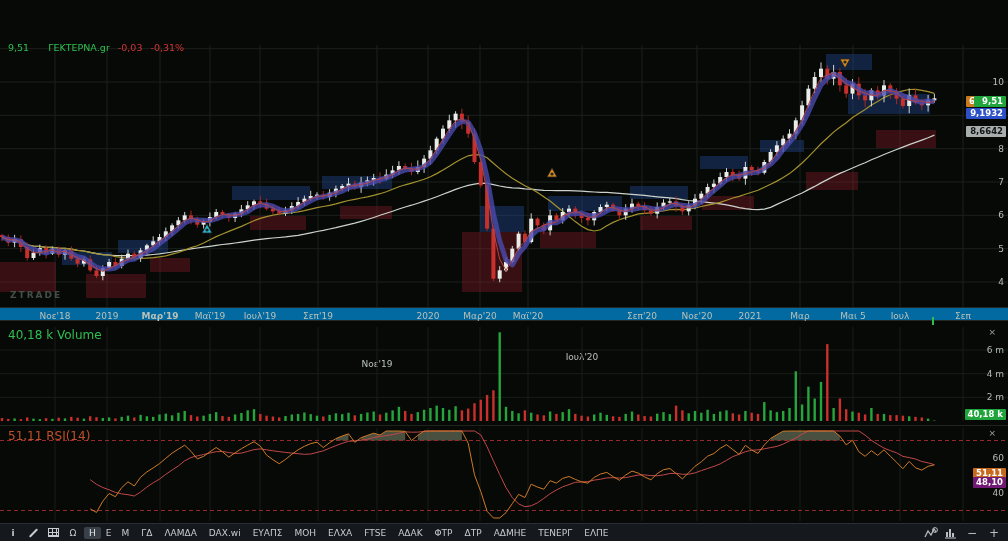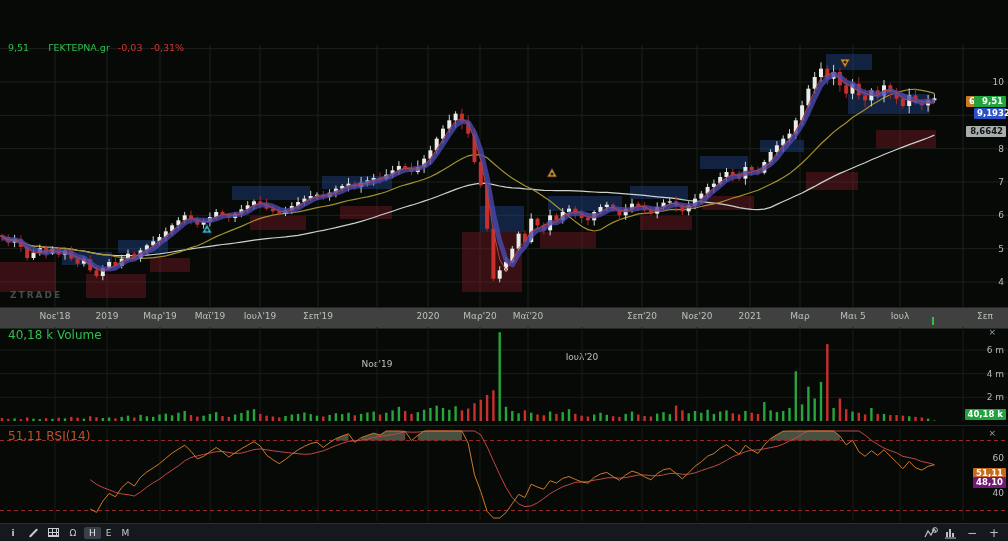--- a/index.html
+++ b/index.html
@@ -1,36 +1,36 @@
 <!DOCTYPE html>
 <html><head>
 <meta charset="utf-8">
 <style>
   *{box-sizing:border-box;margin:0;padding:0}
   html,body{background:#000;font-family:"DejaVu Sans",sans-serif}
   #root{position:relative;width:1008px;height:541px;background:#070907;overflow:hidden;color:#b6beb6}
   svg{display:block}
   .pane{position:absolute;left:0;width:1008px}
   #price-pane{top:0;height:307px}
-  #date-axis{top:307px;height:22px;border-top:1px solid #222822;border-bottom:1px solid #222822;background:#404040}
+  #date-axis{top:307px;height:14px;border-top:1px solid #222822;border-bottom:1px solid #222822;background:#0369a1}
   #volume-pane{top:325px;height:100px}
   #rsi-pane{top:425px;height:98px;border-top:1px solid #1e241e}
   #toolbar{top:523px;height:18px;background:#15181c;border-top:1px solid #2a2f35;display:flex;align-items:center;gap:2px;padding:0 4px;font-size:9px;color:#c6ccd2}
   .hdr{position:absolute;left:8px;top:42px;font-size:9.5px;white-space:nowrap}
   .hdr .grn{color:#2fbf4f}
   .hdr .red{color:#d23535;margin-left:5px}
   .watermark{position:absolute;left:10px;top:290px;font-size:9px;font-weight:bold;letter-spacing:2px;color:#454f49}
   .pane-label{position:absolute;left:8px;top:3px;font-size:12px;white-space:nowrap}
   .pane-label.vol{color:#2fbf4f}
   .pane-label.rsi{color:#c0502a}
   .close-x{position:absolute;right:12px;top:3px;font-size:9px;color:#9aa2a8;cursor:pointer;line-height:9px}
   .badge{position:absolute;font-size:8.5px;font-weight:bold;color:#fff;padding:1px 3px;border-radius:1px;line-height:9px;white-space:nowrap}
   .b-orange{background:#c87a1e;right:6px;top:96px;width:36px;overflow:hidden}
   .b-green{background:#1fa53c;right:2px;top:96px;width:32px;text-align:right}
-  .b-blue{background:#2b50c8;right:2px;top:108px;width:32px;text-align:right}
+  .b-blue{background:#2b50c8;right:2px;top:108px;width:40px;text-align:right}
   .b-gray{background:#a8aeae;color:#141414;right:2px;top:126px;width:40px;text-align:right}
   .b-vol{background:#1fa53c;right:2px;top:84px}
   .b-rsi1{background:#c86a1e;right:2px;top:42px}
   .b-rsi2{background:#701a75;right:2px;top:51px}
   .xlab{position:absolute;top:3px;width:60px;text-align:center;font-size:9px;color:#b8c0b8}
   .curtick{position:absolute;left:932px;top:9px;width:2px;height:8px;background:#2fbf4f}
   .tb-btn{padding:1px 5px;border-radius:2px;cursor:pointer;white-space:nowrap}
   .tb-btn.active{background:#3a4048;color:#e6eaee}
   .tb-icon{width:18px;height:14px;display:flex;align-items:center;justify-content:center;cursor:pointer}
   .pencil{width:11px;height:2px;background:#c8cdd3;transform:rotate(-45deg);border-radius:1px}
@@ -422,36 +422,36 @@
     <div class="badge b-orange">6,9</div>
     <div class="badge b-green">9,51</div>
     <div class="badge b-blue">9,1932</div>
     <div class="badge b-gray">8,6642</div>
   </div>
 
   <div class="pane" id="date-axis">
     <div class="curtick"></div>
   <span class="xlab" style="left: 25px;">Νοε'18</span>
       <span class="xlab" style="left: 77px;">2019</span>
-      <span class="xlab" style="left: 130px;">Μαρ'19</span>
+      <span class="xlab" style="left: 130px; font-weight: bold;">Μαρ'19</span>
       <span class="xlab" style="left: 180px;">Μαϊ'19</span>
       <span class="xlab" style="left: 230px;">Ιουλ'19</span>
       <span class="xlab" style="left: 288px;">Σεπ'19</span>
       <span class="xlab" style="left: 347px; margin-top: 48px;">Νοε'19</span>
       <span class="xlab" style="left: 398px;">2020</span>
       <span class="xlab" style="left: 450px;">Μαρ'20</span>
       <span class="xlab" style="left: 498px;">Μαϊ'20</span>
       <span class="xlab" style="left: 552px; margin-top: 41px;">Ιουλ'20</span>
       <span class="xlab" style="left: 612px;">Σεπ'20</span>
       <span class="xlab" style="left: 667px;">Νοε'20</span>
       <span class="xlab" style="left: 720px;">2021</span>
       <span class="xlab" style="left: 770px;">Μαρ</span>
       <span class="xlab" style="left: 823px;">Μαι 5</span>
       <span class="xlab" style="left: 870px;">Ιουλ</span>
-      <span class="xlab" style="left: 933px; text-align: right;">Σεπ</span>
+      <span class="xlab" style="left: 933px;">Σεπ</span>
     </div>
 
   <div class="pane" id="volume-pane">
     <svg id="volume-svg" width="1008" height="100">
         <line x1="55" y1="2" x2="55" y2="96" stroke="#181d18" stroke-width="1"></line>
         <line x1="107" y1="2" x2="107" y2="96" stroke="#181d18" stroke-width="1"></line>
         <line x1="160" y1="2" x2="160" y2="96" stroke="#181d18" stroke-width="1"></line>
         <line x1="210" y1="2" x2="210" y2="96" stroke="#181d18" stroke-width="1"></line>
         <line x1="260" y1="2" x2="260" y2="96" stroke="#181d18" stroke-width="1"></line>
         <line x1="318" y1="2" x2="318" y2="96" stroke="#181d18" stroke-width="1"></line>
@@ -679,20 +679,35 @@
     <div class="tb-icon">
         <span class="pencil"></span>
       </div>
     <div class="tb-icon">
         <span class="gridic"></span>
       </div>
     <div class="tb-icon">
         <span>Ω</span>
       </div>
     <span id="tf-slot"><span class="tb-btn active">Η</span><span class="tb-btn">Ε</span><span class="tb-btn">Μ</span></span>
+    <span id="ticker-slot" style="display:flex;gap:2px">
+        <span class="tb-btn">ΓΔ</span>
+        <span class="tb-btn">ΛΑΜΔΑ</span>
+        <span class="tb-btn">DAX.wi</span>
+        <span class="tb-btn">ΕΥΑΠΣ</span>
+        <span class="tb-btn">ΜΟΗ</span>
+        <span class="tb-btn">ΕΛΧΑ</span>
+        <span class="tb-btn">FTSE</span>
+        <span class="tb-btn">ΑΔΑΚ</span>
+        <span class="tb-btn">ΦΤΡ</span>
+        <span class="tb-btn">ΔΤΡ</span>
+        <span class="tb-btn">ΑΔΜΗΕ</span>
+        <span class="tb-btn">ΤΕΝΕΡΓ</span>
+        <span class="tb-btn">ΕΛΠΕ</span>
+      </span>
     <div class="spacer"></div>
     <div class="tb-icon">
       <svg width="14" height="12" viewBox="0 0 14 12">
         <path d="M1,10 L4,4 L7,8 L10,2 L12,5" stroke="#b9bfc5" fill="none" stroke-width="1.2"></path>
         <circle cx="11" cy="3" r="2.4" stroke="#b9bfc5" fill="none" stroke-width="1"></circle>
       </svg>
     </div>
     <div class="tb-icon">
       <svg width="14" height="12" viewBox="0 0 14 12">
         <rect x="2" y="5" width="2" height="5" fill="#b9bfc5"></rect>

